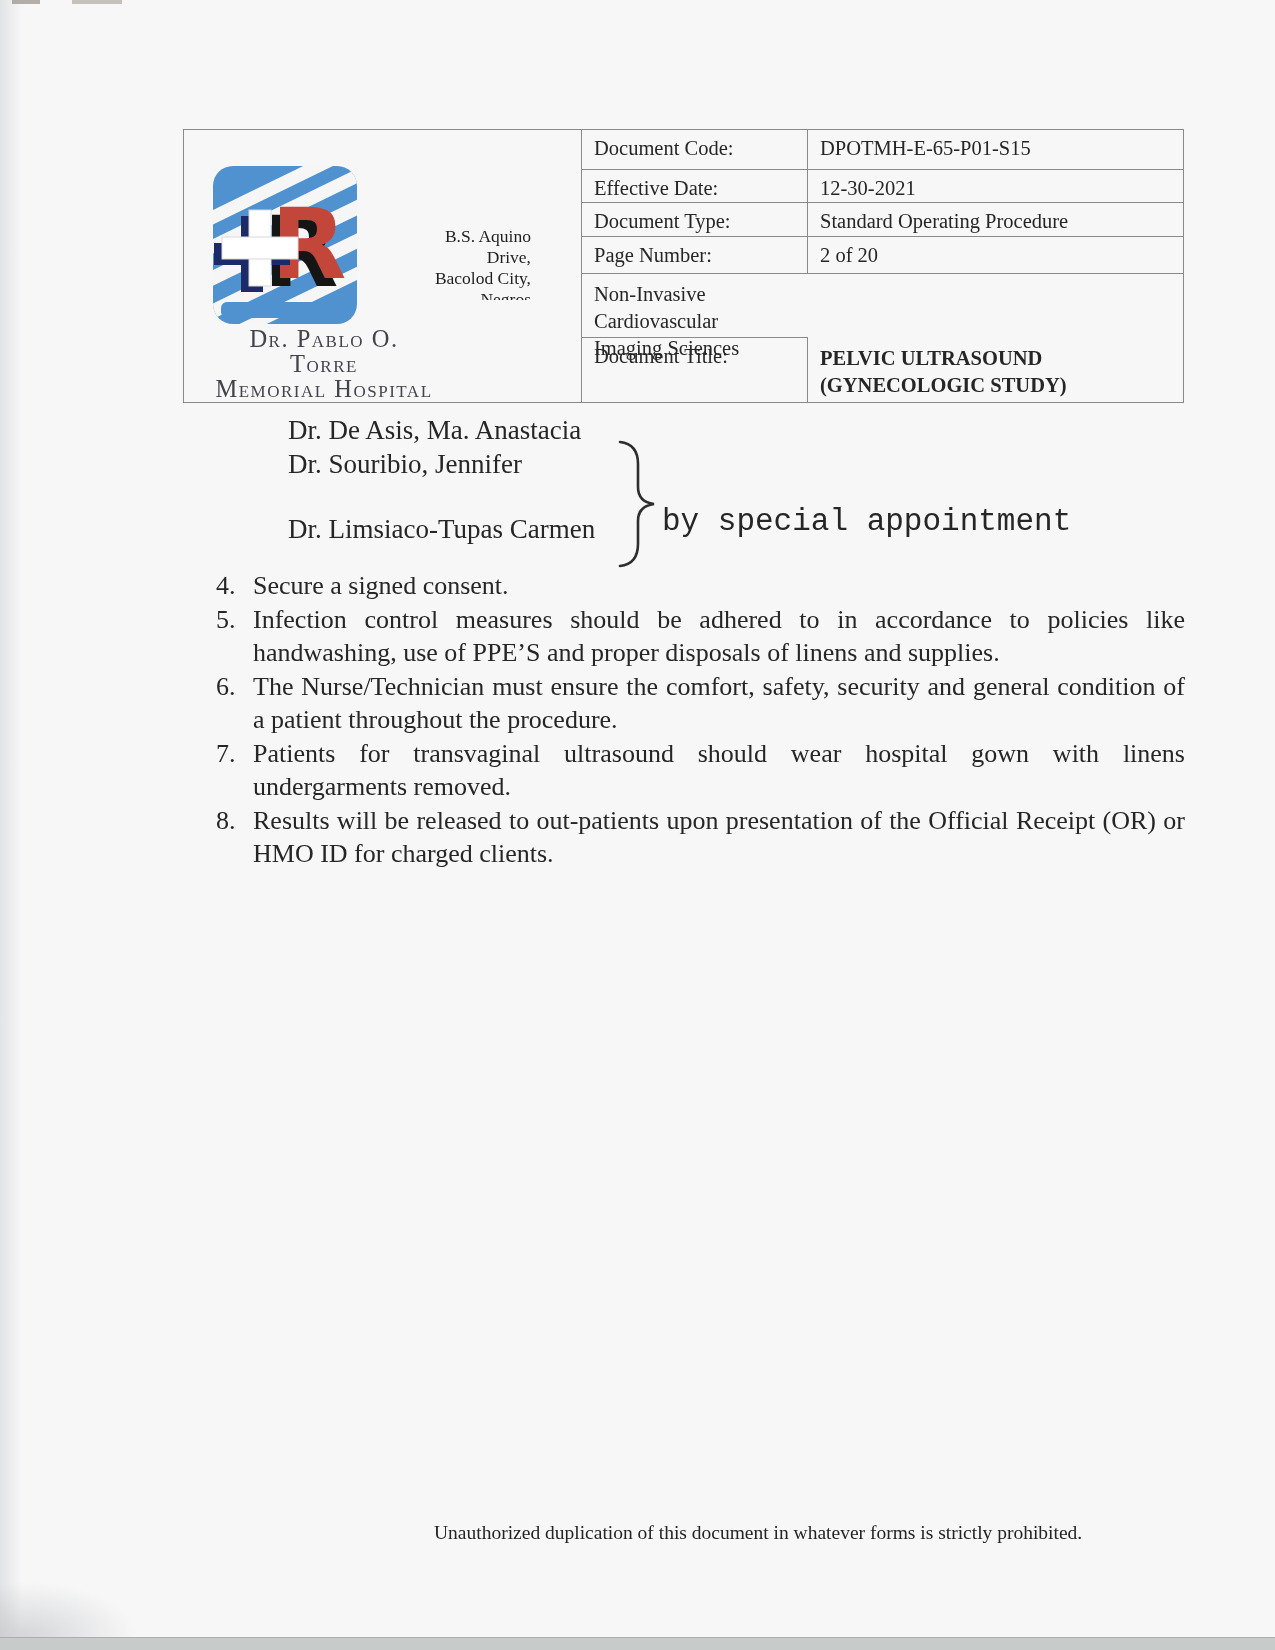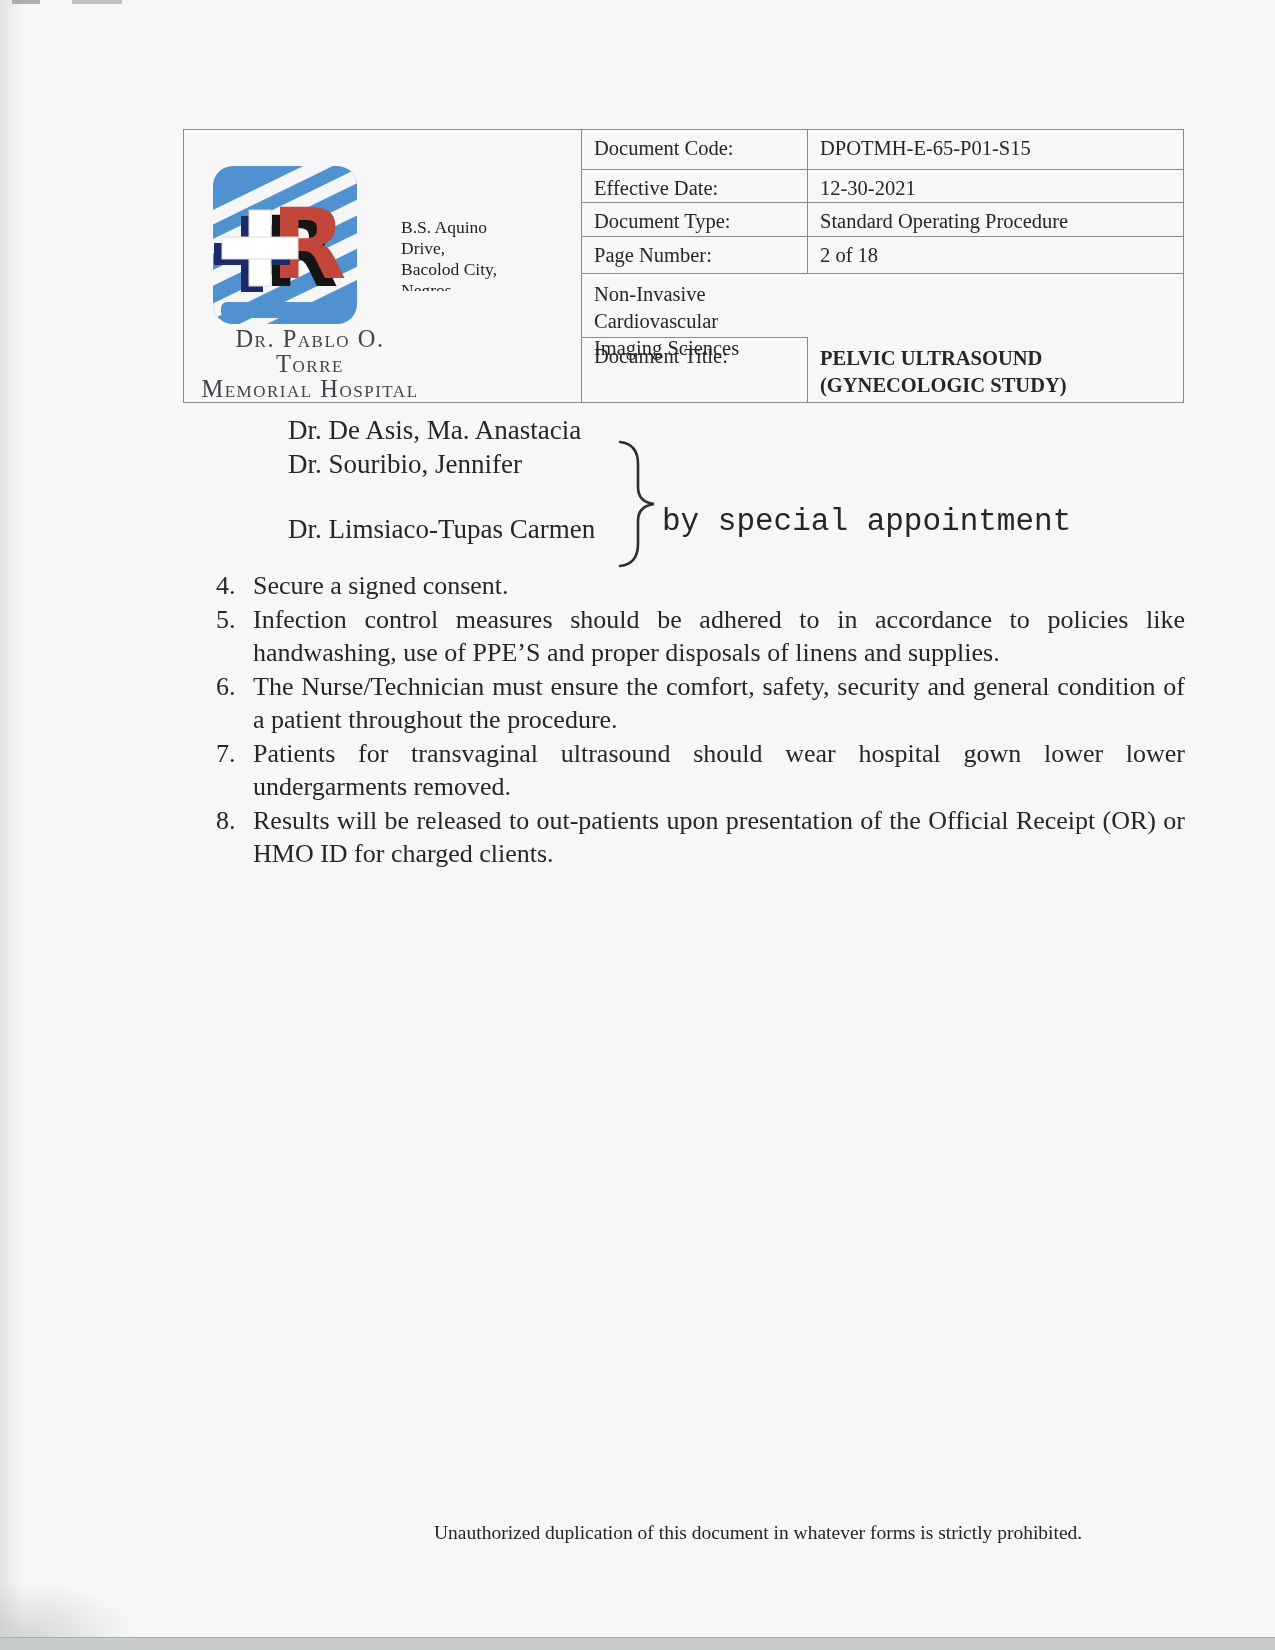--- a/index.html
+++ b/index.html
@@ -26,23 +26,23 @@
     grid-template-rows:40px 33px 34px 37px 64px auto;
     box-sizing:border-box;font-size:20.5px;}
   .hdr-table .cell{box-sizing:border-box;padding:7px 24px 0 12px;}
   .hdr-table .rb{border-right:1px solid #8a8a8a;}
   .hdr-table .bb{border-bottom:1px solid #8a8a8a;}
   .logo-cell{grid-row:1/7;grid-column:1;position:relative;}
   .value-bold{font-weight:bold;}
   .value-line{display:block;line-height:27px;}
   
   .logo-box{position:absolute;left:27px;top:34px;width:148px;height:162px;}
-  .hospital-name{position:absolute;left:16px;top:196px;width:220px;text-align:center;
+  .hospital-name{position:absolute;left:30px;top:196px;width:220px;text-align:center;
     font-variant:small-caps;font-size:24.5px;line-height:25px;letter-spacing:1.5px;color:#43434b;}
-  .hospital-address{position:absolute;left:217px;top:87px;width:130px;text-align:left;
+  .hospital-address{position:absolute;left:217px;top:96px;width:130px;text-align:right;
     font-size:17.5px;line-height:21px;height:74px;overflow:hidden;color:#1f1f1f;}
   
   .doctors{position:absolute;left:288px;top:413px;font-size:27px;line-height:34px;}
   .doc-line{display:block;}
   .doc-gap{display:block;height:31px;}
   .brace-svg{position:absolute;left:612px;top:438px;}
   .appt-note{position:absolute;left:662px;top:504px;font-size:31px;font-family:Liberation Mono, monospace;}
   
   .sop-list{position:absolute;left:216px;top:569px;width:969px;font-size:26px;line-height:33.5px;}
   .sop-item{display:flex;}
@@ -109,21 +109,21 @@
   <div class="cell rb bb" style="grid-row:1">Document Code:</div>
   <div class="cell bb" style="grid-row:1">DPOTMH-E-65-P01-S15</div>
 
   <div class="cell rb bb" style="grid-row:2">Effective Date:</div>
   <div class="cell bb" style="grid-row:2">12-30-2021</div>
 
   <div class="cell rb bb" style="grid-row:3">Document Type:</div>
   <div class="cell bb" style="grid-row:3">Standard Operating Procedure</div>
 
   <div class="cell rb bb" style="grid-row:4">Page Number:</div>
-  <div class="cell bb" style="grid-row:4">2 of 18</div>
+  <div class="cell bb" style="grid-row:4">2 of 20</div>
 
   <div class="cell bb" style="grid-row:5;line-height:27px">Non-Invasive Cardiovascular Imaging Sciences</div>
 
   <div class="cell rb" style="grid-row:6">Document Title:</div>
   <div class="cell value-bold" style="grid-row:6">
     <span class="value-line">PELVIC ULTRASOUND</span>
     <span class="value-line">(GYNECOLOGIC STUDY)</span>
   </div>
 </div>
 
@@ -148,21 +148,21 @@
   <div class="sop-item">
     <span class="num">5.</span>
     <span class="txt">Infection control measures should be adhered to in accordance to policies like handwashing, use of PPE’S and proper disposals of linens and supplies.</span>
   </div>
   <div class="sop-item">
     <span class="num">6.</span>
     <span class="txt">The Nurse/Technician must ensure the comfort, safety, security and general condition of a patient throughout the procedure.</span>
   </div>
   <div class="sop-item">
     <span class="num">7.</span>
-    <span class="txt">Patients for transvaginal ultrasound should wear hospital gown lower lower undergarments removed.</span>
+    <span class="txt">Patients for transvaginal ultrasound should wear hospital gown with linens undergarments removed.</span>
   </div>
   <div class="sop-item">
     <span class="num">8.</span>
     <span class="txt">Results will be released to out-patients upon presentation of the Official Receipt (OR) or HMO ID for charged clients.</span>
   </div>
 </div>
 
 <div class="page-footer">Unauthorized duplication of this document in whatever forms is strictly prohibited.</div>
 
 </body></html>

